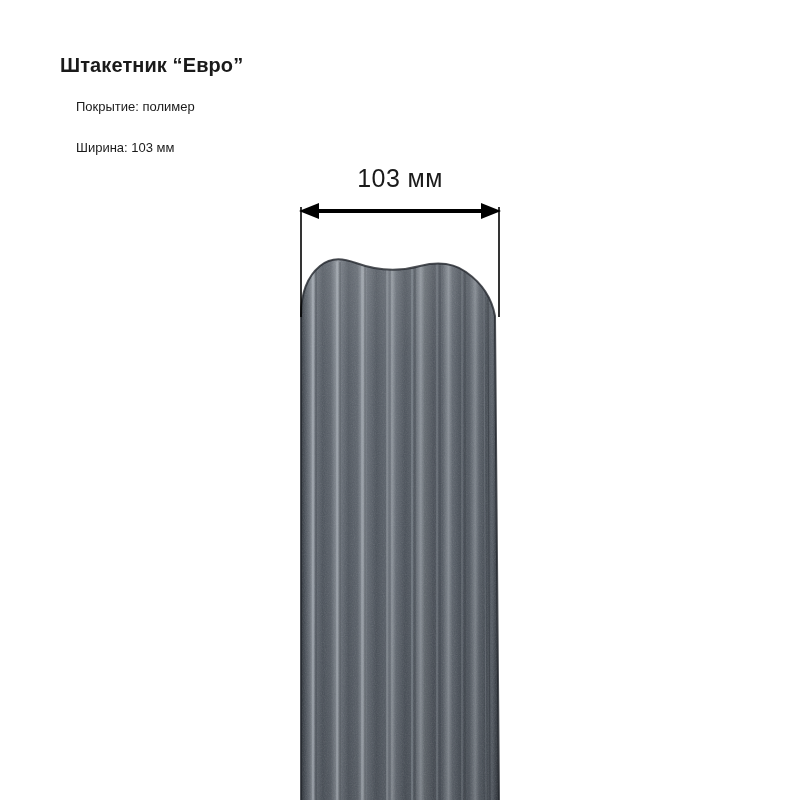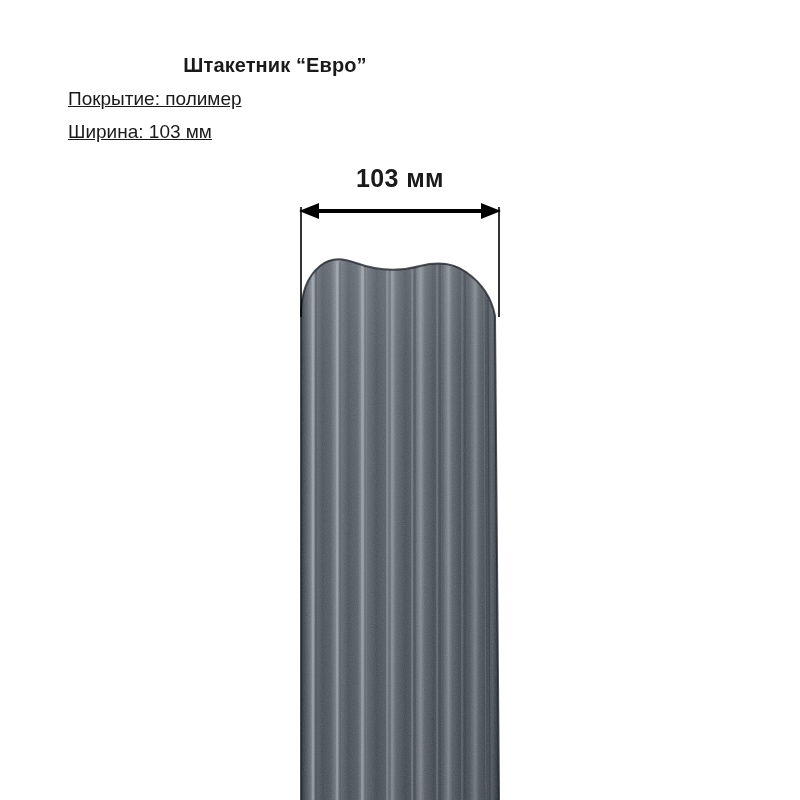--- a/index.html
+++ b/index.html
@@ -31,39 +31,37 @@
     left: 60px;
     top: 52px;
     width: 430px;
   }
   .spec-title {
     font-size: 20px;
     font-weight: bold;
     line-height: 26px;
     margin: 0 0 2px 0;
     letter-spacing: 0.1px;
-    text-align: center;
   }
   .spec-line {
-    font-size: 19px;
+    font-size: 13px;
     line-height: 25px;
-    margin: 8px;
+    margin: 16px;
     white-space: nowrap;
-    text-decoration: underline;
   }
 
   
   .dim-label {
     position: absolute;
     left: 300px;
     top: 164px;
     width: 200px;
     text-align: center;
     font-size: 25px;
-    font-weight: bold;
+    font-weight: normal;
     letter-spacing: 0.4px;
   }
 
   
   svg#drawing {
     position: absolute;
     left: 0;
     top: 0;
     width: 800px;
     height: 800px;

